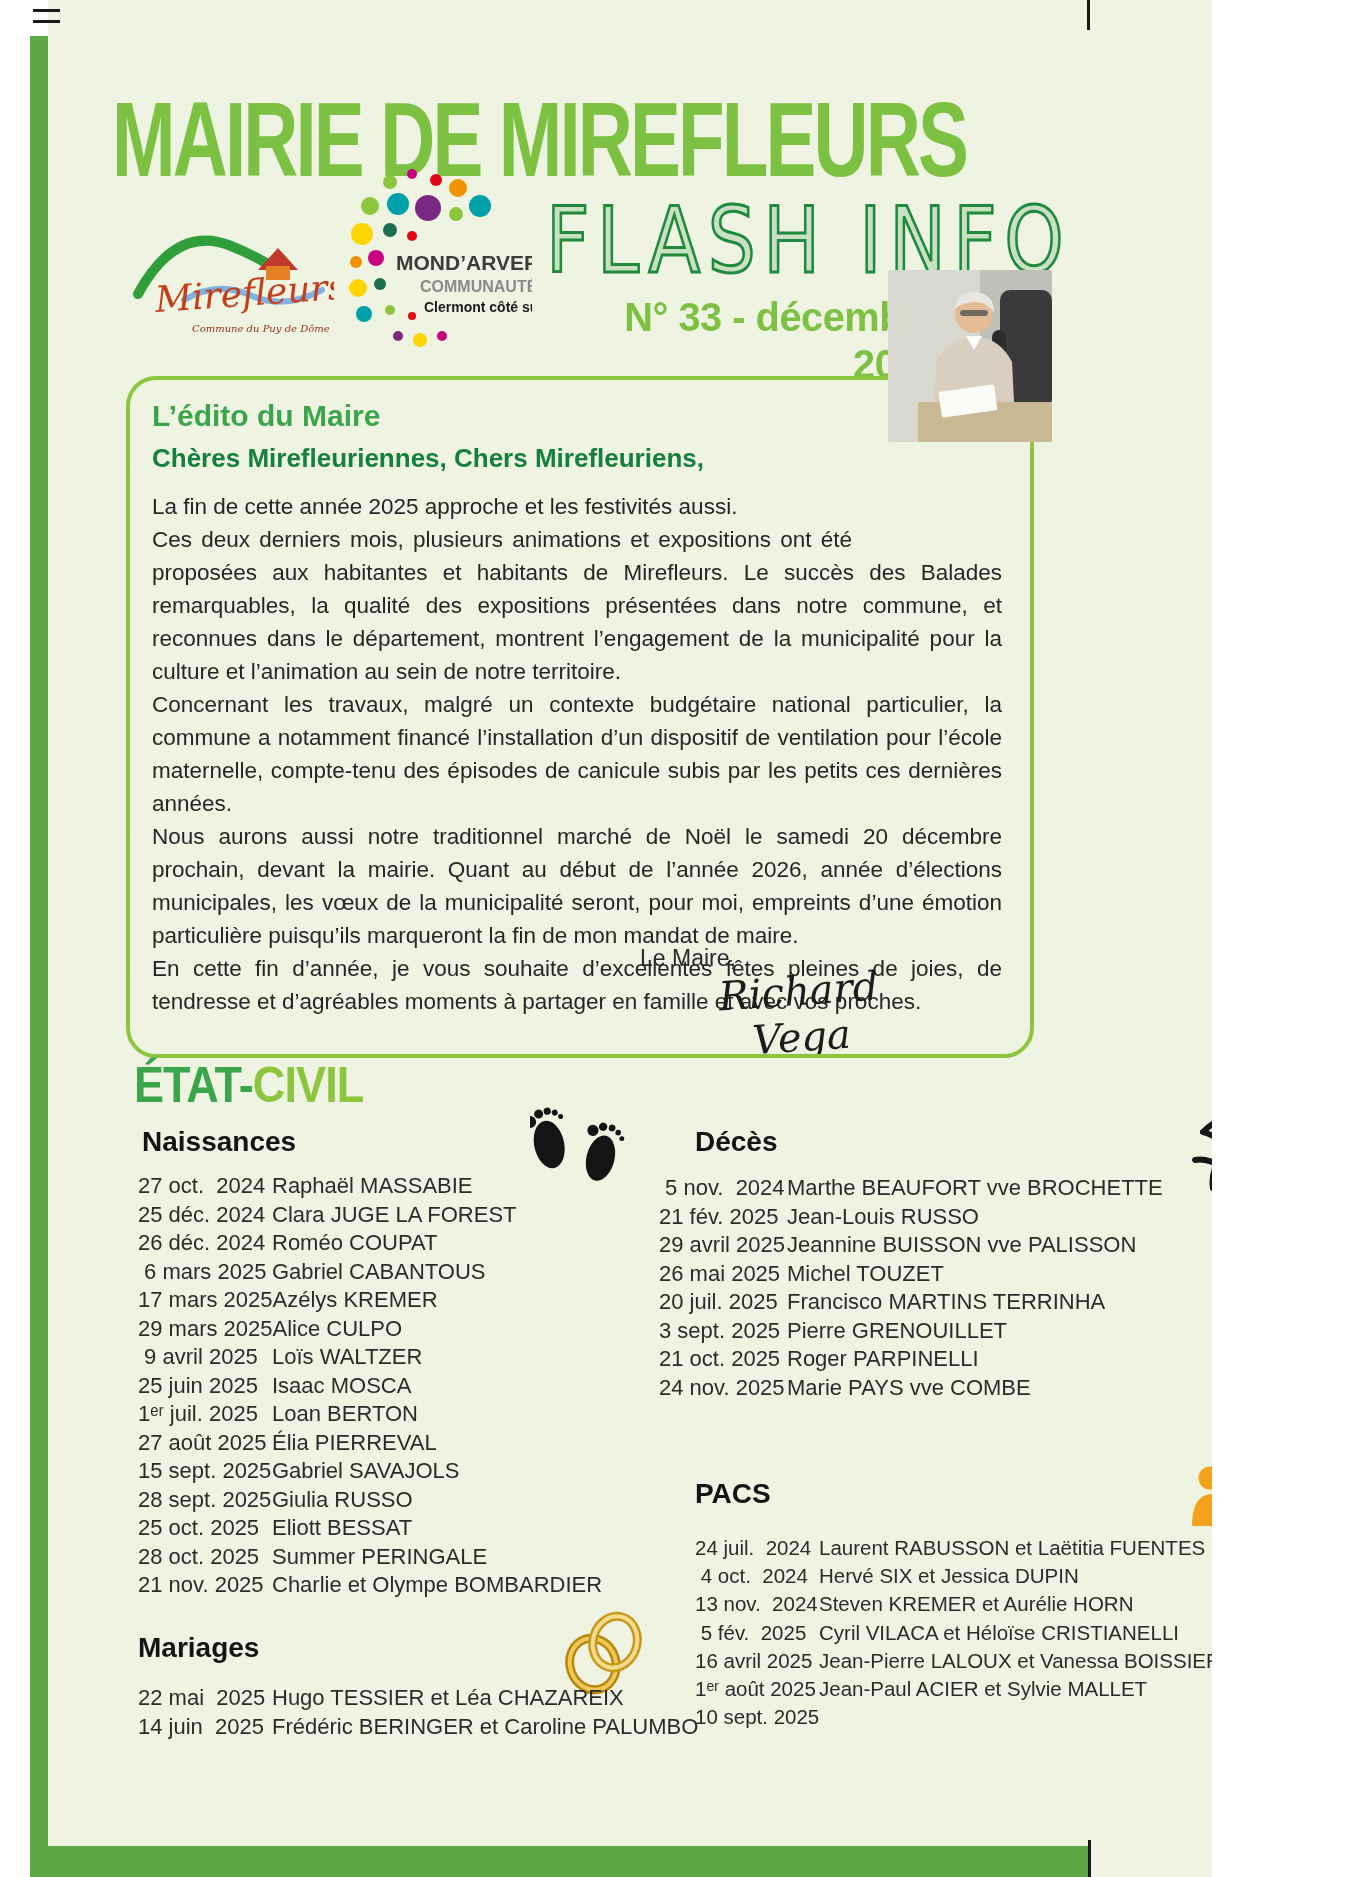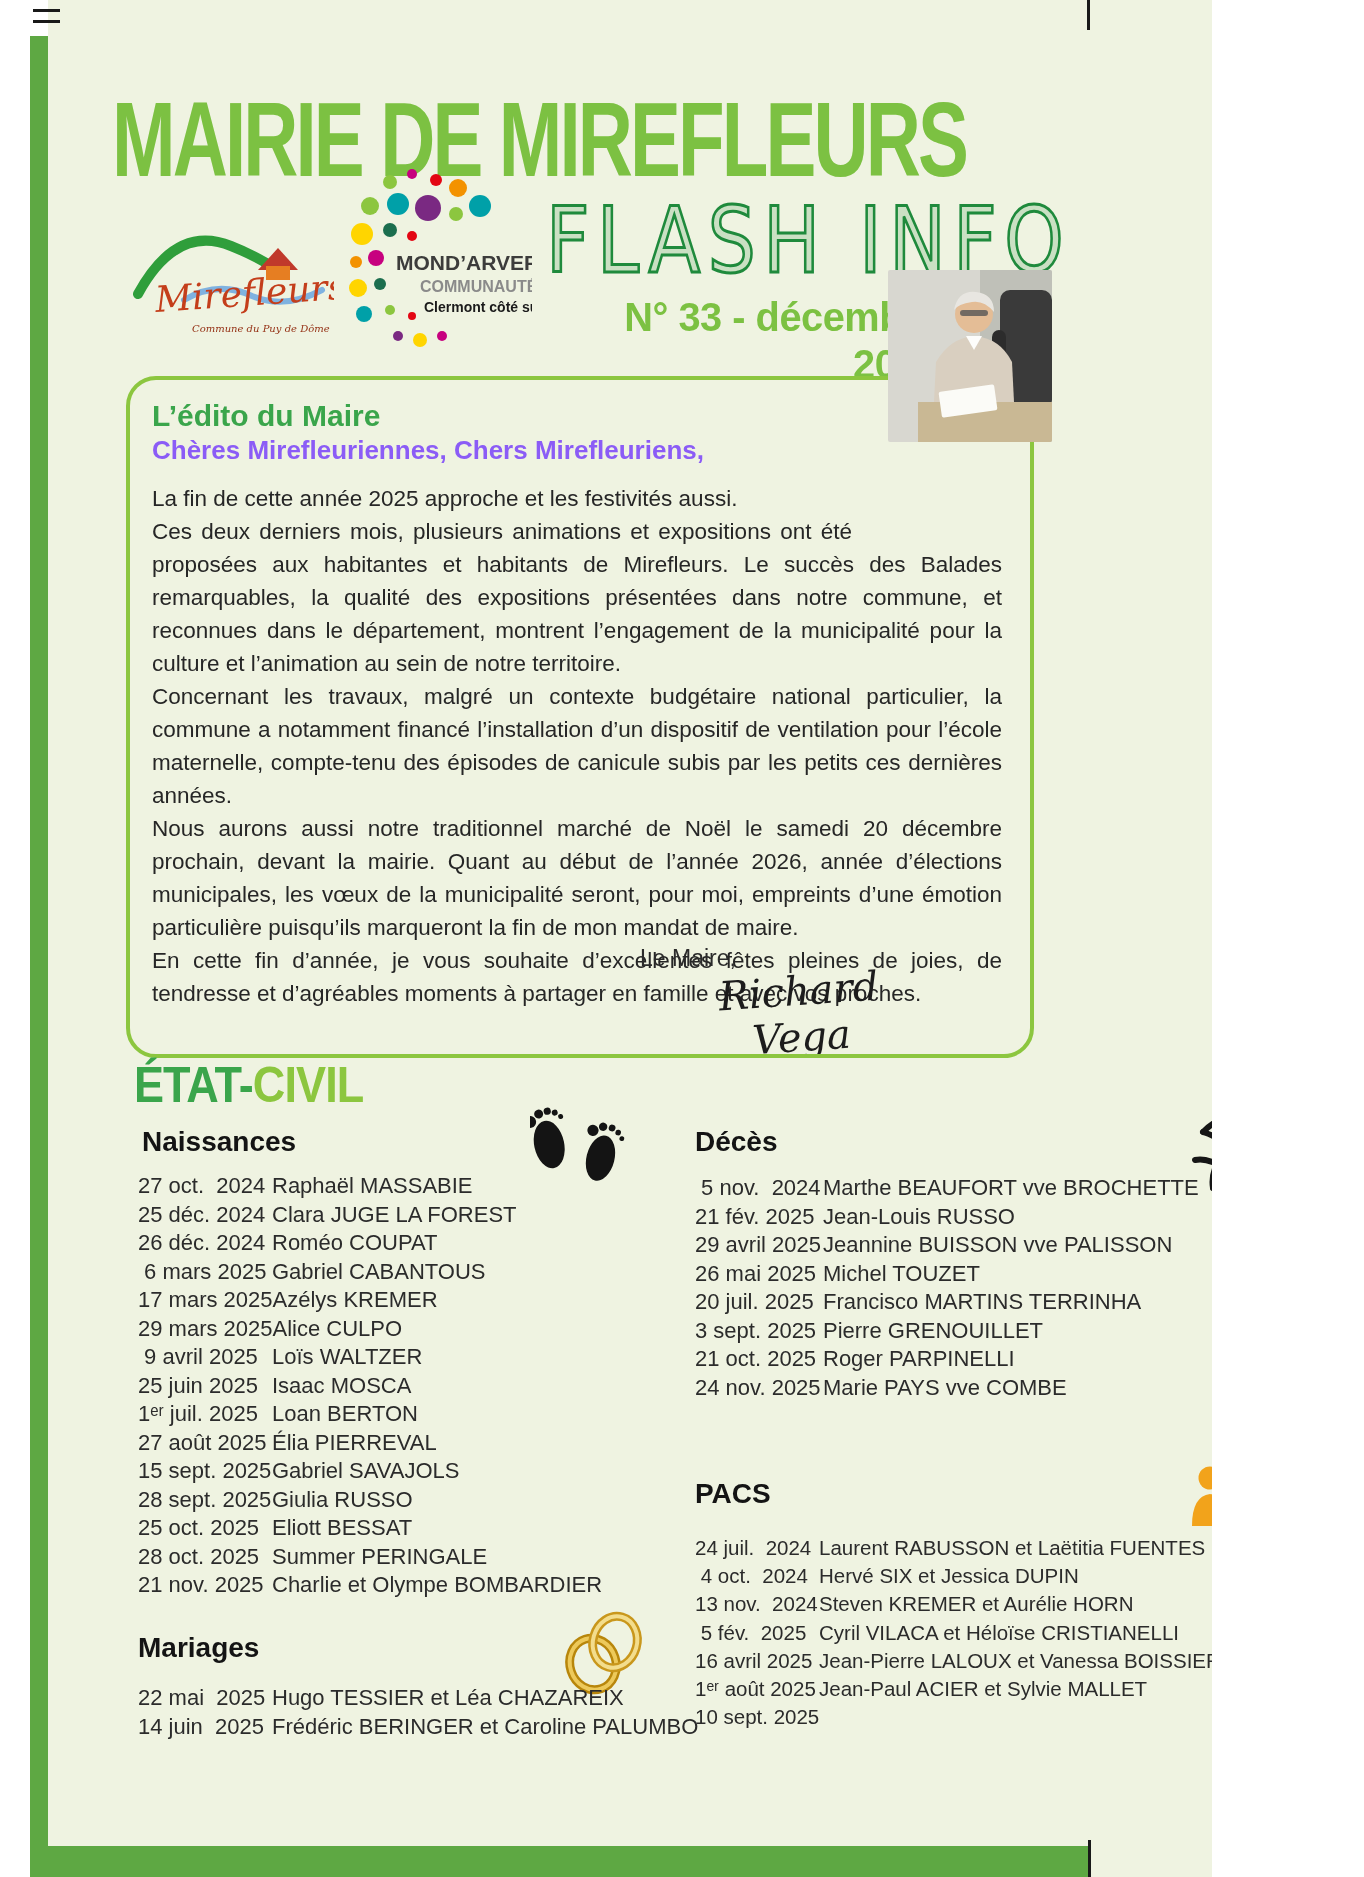--- a/index.html
+++ b/index.html
@@ -30,21 +30,21 @@
   .logo-mirefleurs{position:absolute;left:126px;top:208px;width:208px;height:128px}
   .logo-mondarverne{position:absolute;left:346px;top:166px;width:186px;height:182px}
 
   
   .photo{position:absolute;left:888px;top:270px;width:164px;height:172px;z-index:5;border-radius:2px;overflow:hidden}
 
   
   .edito{position:absolute;left:126px;top:376px;width:908px;height:682px;
     border:4px solid var(--green-light);border-radius:30px;padding:18px 28px 0 22px;overflow:hidden}
   .edito-title{font-size:30px;line-height:36px;font-weight:bold;color:var(--green-mid)}
-  .salutation{font-size:26px;line-height:32px;font-weight:bold;color:#8b5cf6}
+  .salutation{margin-top:8px;font-size:26px;line-height:32px;font-weight:bold;color:#15803d}
   .edito-body{margin-top:16px;font-size:22.5px;line-height:33px;text-align:justify;color:#262626}
   .edito-body p{margin:0}
   .photo-spacer{float:right;width:150px;height:60px}
   .signoff{position:absolute;left:510px;top:565px;font-size:23px;color:#2b2b2b}
   .signature{position:absolute;left:560px;top:588px;width:220px;text-align:center;
     font-family:"DejaVu Serif",serif;font-style:italic;font-size:40px;color:#1c1c1c;transform:rotate(-4deg)}
 
   
   .ec-title{position:absolute;left:134px;top:1056px;font-size:50px;font-weight:bold;letter-spacing:-1px;
     transform:scaleX(.9);transform-origin:left top;white-space:nowrap}
@@ -290,21 +290,21 @@
       </g>
       <g fill="#161616">
         <circle cx="78" cy="34" r="2.6"></circle>
         <ellipse cx="94" cy="30" rx="7" ry="3" transform="rotate(-32 94 30)"></ellipse>
         <ellipse cx="102" cy="22" rx="7" ry="3" transform="rotate(-50 102 22)"></ellipse>
         <ellipse cx="106" cy="34" rx="6" ry="2.6" transform="rotate(-8 106 34)"></ellipse>
       </g>
       <path d="M96,50 Q100,36 104,24" fill="none" stroke="#161616" stroke-width="3.5" stroke-linecap="round"></path>
     </svg>
   </div>
-  <div class="list deces" style="left:695px;top:1174px">
+  <div class="list deces" style="left:659px;top:1174px">
 
       <div class="row">
         <span class="date"> 5 nov.  2024</span>
         <span class="name">Marthe BEAUFORT vve BROCHETTE</span>
       </div>
 
 
       <div class="row">
         <span class="date">21 fév. 2025</span>
         <span class="name">Jean-Louis RUSSO</span>

